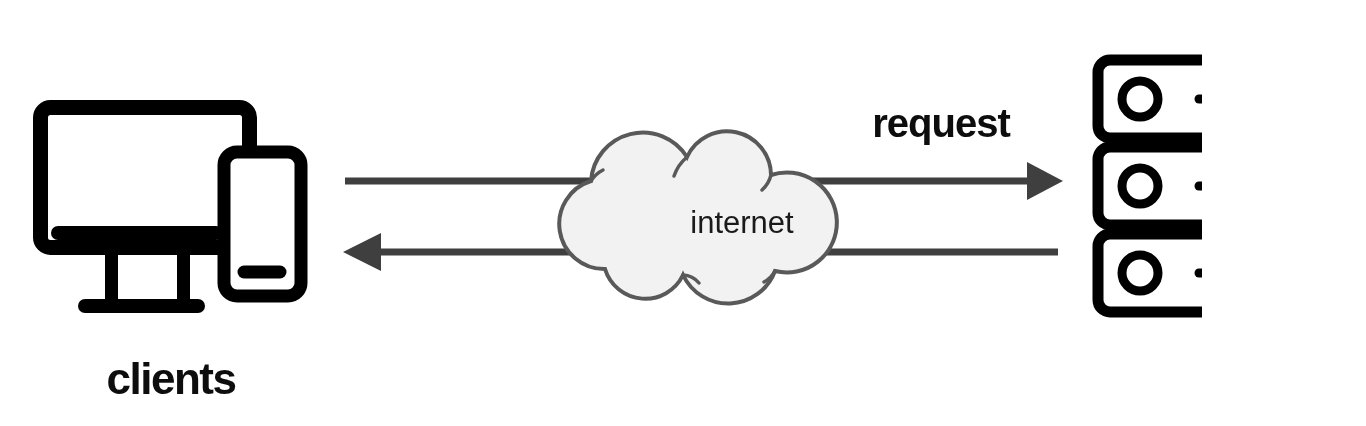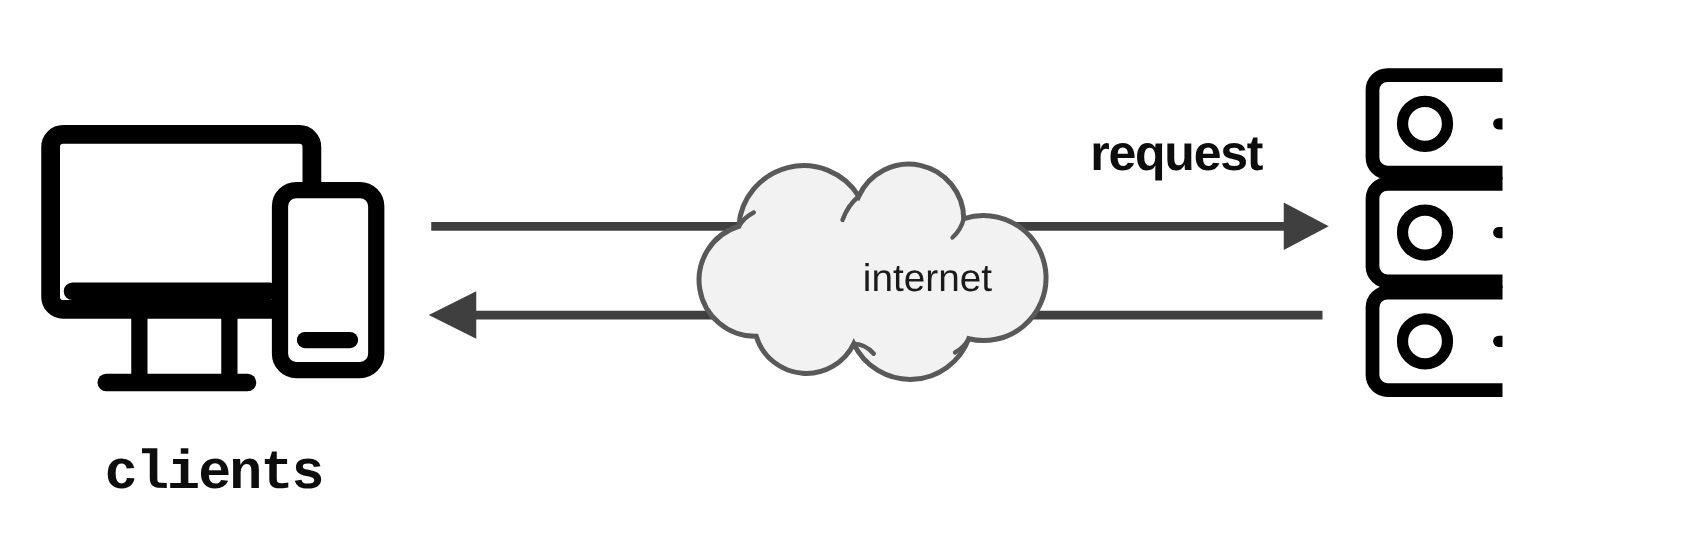--- a/index.html
+++ b/index.html
@@ -101,16 +101,16 @@
       <circle cx="48" cy="219" r="18" stroke-width="9" fill="none"></circle>
       <line x1="107" y1="219" x2="206" y2="219" stroke-width="9"></line>
     </g>
   </svg>
 
   <div class="label edge-label" style="left:941px; top:103px;">request</div>
 
 
   <div class="cloud-label" style="left:698px; top:207px;margin-left:44px;">internet</div>
 
-  <div class="label node-label" style="left:171px; top:357px;font-family:Liberation Mono, monospace;">clients</div>
+  <div class="label node-label" style="left:171px; top:357px;">clients</div>
 
 
 </div>
 
 </body></html>

